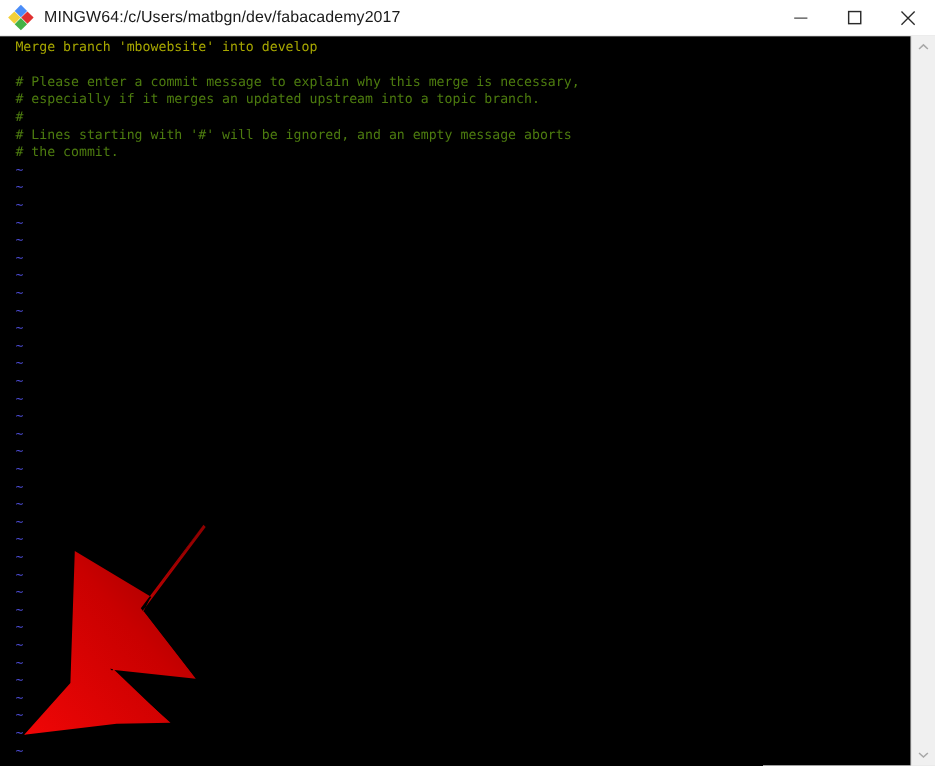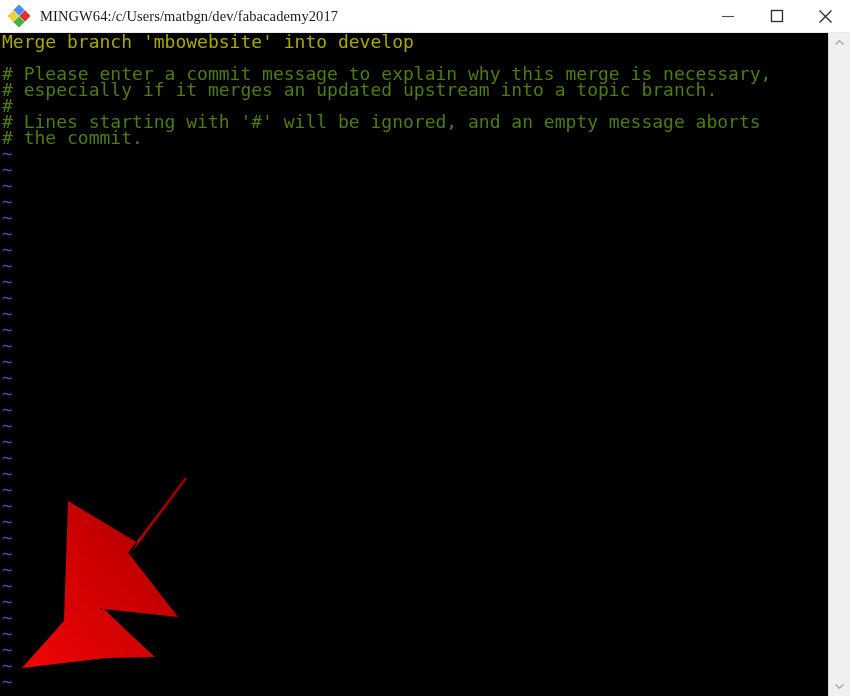--- a/index.html
+++ b/index.html
@@ -38,21 +38,21 @@
   .app-icon {
     width: 24px;
     height: 24px;
     margin-left: 7px;
     margin-right: 9px;
     flex: 0 0 auto;
     position: relative;
   }
   .app-icon svg { display: block; }
   .title-text {
-    font-family: Liberation Serif, serif;
+    font-family: Liberation Sans, sans-serif;
     font-size: 14.5px;
     color: #1a1a1a;
     letter-spacing: 0.1px;
     white-space: nowrap;
     flex: 1 1 auto;
     overflow: hidden;
   }
   .winbtns {
     display: flex;
     height: 33px;
@@ -74,25 +74,25 @@
     left: 0;
     top: 33px;
     width: 828px;
     height: 663px;
     background: #000000;
     overflow: hidden;
     box-sizing: border-box;
   }
   .term-lines {
     position: absolute;
-    left: 2px;
+    left: 14px;
     top: 1px;
     width: 824px;
     font-family: "DejaVu Sans Mono", monospace;
-    font-size: 18px;
+    font-size: 12px;
     line-height: 16px;
     white-space: pre;
     letter-spacing: 0px;
   }
   .l-yellow { color: #a8a800; }
   .l-cyan   { color: #4d7c0f; }
   .l-tilde  { color: #4a4ad0; }
   .l-blank  { color: transparent; }
 
   

